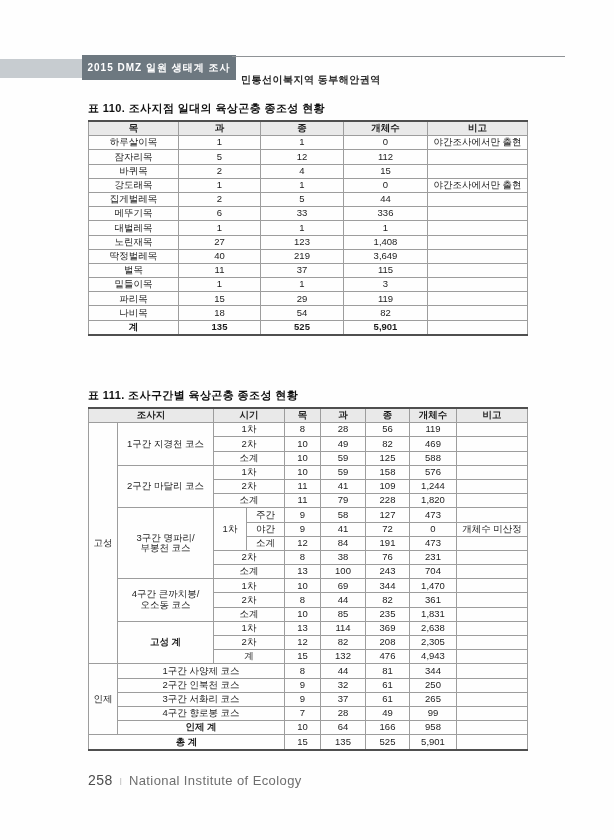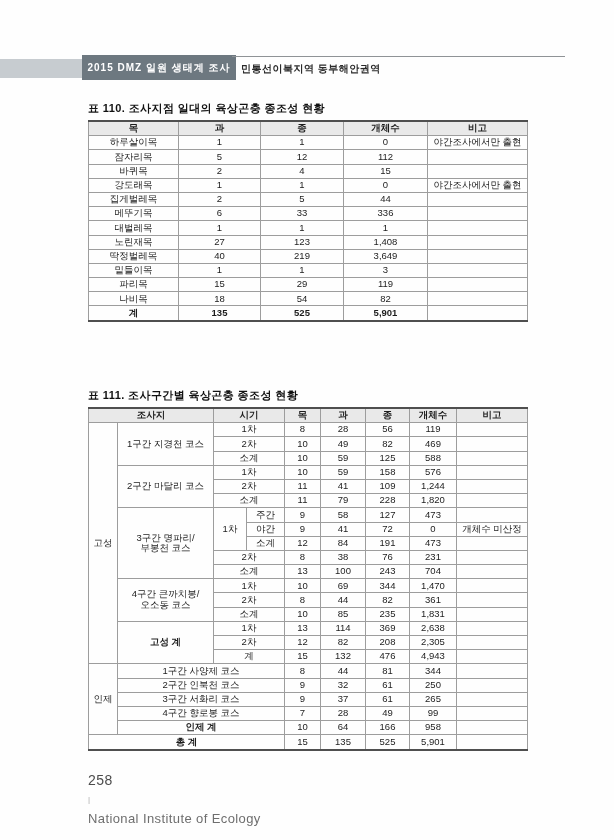--- a/index.html
+++ b/index.html
@@ -18,21 +18,21 @@
   }
   .hdr-badge {
     position:absolute; left:82px; top:55px; width:154px; height:25px;
     background:#6d7880; color:#ffffff;
     font-size:10px; font-weight:bold; letter-spacing:1px;
     display:flex; align-items:center; justify-content:center;
   }
   .hdr-right {
     position:absolute; left:232px; top:56px; width:324px;
     border-top:1px solid #8f9396;
-    padding:5px 0 0 9px;
+    padding:16px 0 0 9px;
     font-size:10px; font-weight:bold; color:#2a2a2a; letter-spacing:0.5px;
   }
 
   
   .tbl-title {
     position:absolute; left:88px;
     font-size:11px; font-weight:bold; color:#111; letter-spacing:0.4px;
   }
   #t110-title { top:101px;text-align:center; }
   #t111-title { top:388px; }
@@ -53,21 +53,21 @@
     height:13.2px; padding:0 1px;
     white-space:pre-line; overflow:hidden;
     color:#1c1c1c;
   }
   th { background:#e9e9e9; font-weight:bold; }
   td.bold { font-weight:bold; }
 
   
   .footer {
     position:absolute; left:88px; top:772px;
-    display:flex; align-items:flex-start; gap:7px;flex-direction:column;
+    display:flex; align-items:center; gap:7px;
   }
   .footer .pagenum { font-size:14px; color:#4c4c4c; letter-spacing:0.5px; }
   .footer .sep { font-size:8px; color:#aaaaaa; }
   .footer .inst { font-size:13px; color:#6e6e6e; letter-spacing:0.4px; }
 </style>
 </head>
 <body>
 
 <div class="hdr-side"></div>
 <div class="hdr-badge">2015 DMZ 일원 생태계 조사</div>
@@ -146,20 +146,27 @@
         <td>27</td>
         <td>123</td>
         <td>1,408</td>
         <td></td>
       </tr>
       <tr>
         <td>딱정벌레목</td>
         <td>40</td>
         <td>219</td>
         <td>3,649</td>
+        <td></td>
+      </tr>
+      <tr>
+        <td>벌목</td>
+        <td>11</td>
+        <td>37</td>
+        <td>115</td>
         <td></td>
       </tr>
       <tr>
         <td>밑들이목</td>
         <td>1</td>
         <td>1</td>
         <td>3</td>
         <td></td>
       </tr>
       <tr>

